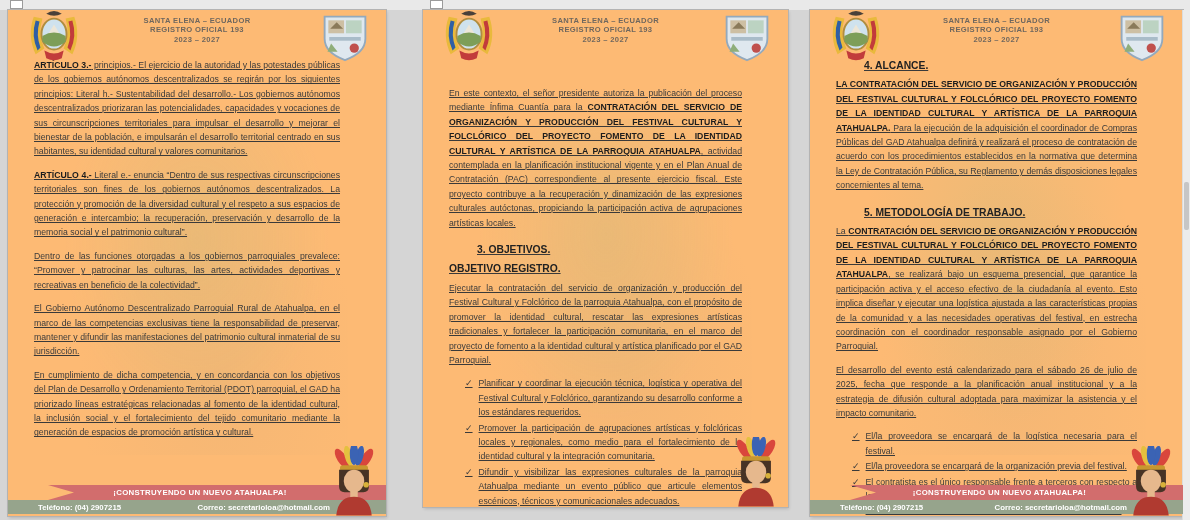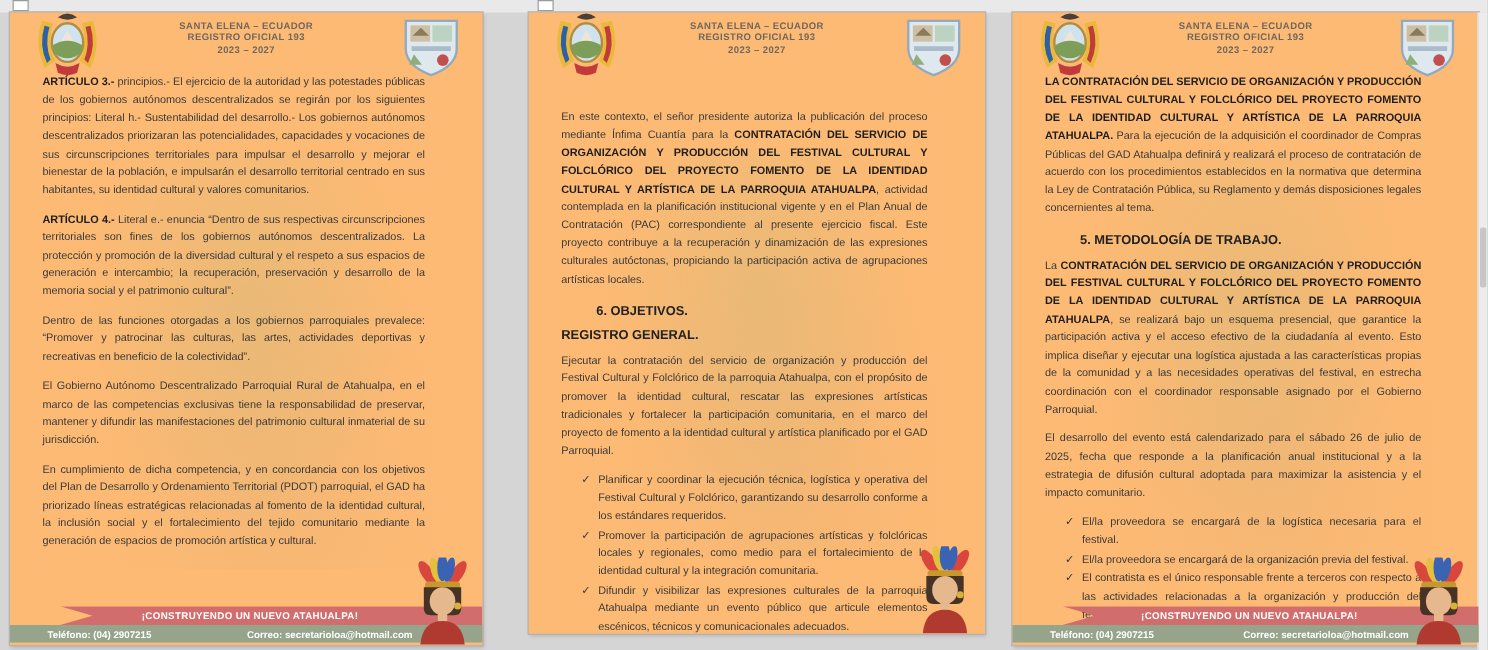--- a/index.html
+++ b/index.html
@@ -40,20 +40,21 @@
   .header-lines{
     text-align:center;padding-top:6px;
     color:#6f675e;font-weight:bold;font-size:7.6px;line-height:9.4px;letter-spacing:.35px;
   }
 
   .page-body{
     position:relative;z-index:1;
     margin:4px 46px 0 26px;
     font-size:8.7px;line-height:14.4px;color:#3a3a3a;
     text-align:justify;
+    text-decoration:underline;
   }
   .page-2 .page-body{margin-top:32px;}
   .para{margin:0 0 9px 0;}
   .bold{font-weight:bold;color:#1d1d1d;}
   .heading{font-weight:bold;color:#222;font-size:10.3px;margin:5px 0 4px 0;text-align:left;}
   .heading.indent{padding-left:28px;}
   .heading.gap{margin-top:13px;}
   .bullets{list-style:none;margin:2px 0 8px 0;padding:0 0 0 16px;}
   .bullets li{display:flex;gap:6px;margin:0 0 1px 0;}
   .check{flex:0 0 auto;font-size:9px;color:#3a3a3a;}
@@ -179,22 +180,22 @@
           <rect x="28" y="9" width="17" height="14" fill="#bcd3c2"></rect>
           <path d="M11 18 L18 11 L25 18 Z" fill="#8a7a5a"></path>
           <path d="M10 27 h34 v4 h-34 z" fill="#a9bcc9"></path>
           <path d="M12 34 l7 9 h-11 z" fill="#8fae7a"></path>
           <circle cx="37" cy="39" r="5" fill="#c0504d"></circle>
         </svg>
       </span>
     </header>
     <section class="page-body">
         <p class="para"><span>En este contexto, el señor presidente autoriza la publicación del proceso mediante Ínfima Cuantía para la </span><span class="bold">CONTRATACIÓN DEL SERVICIO DE ORGANIZACIÓN Y PRODUCCIÓN DEL FESTIVAL CULTURAL Y FOLCLÓRICO DEL PROYECTO FOMENTO DE LA IDENTIDAD CULTURAL Y ARTÍSTICA DE LA PARROQUIA ATAHUALPA</span><span>, actividad contemplada en la planificación institucional vigente y en el Plan Anual de Contratación (PAC) correspondiente al presente ejercicio fiscal. Este proyecto contribuye a la recuperación y dinamización de las expresiones culturales autóctonas, propiciando la participación activa de agrupaciones artísticas locales.</span></p>
-        <p class="heading indent gap">6. OBJETIVOS.</p>
-        <p class="heading">REGISTRO GENERAL.</p>
+        <p class="heading indent gap">3. OBJETIVOS.</p>
+        <p class="heading">OBJETIVO REGISTRO.</p>
         <p class="para"><span>Ejecutar la contratación del servicio de organización y producción del Festival Cultural y Folclórico de la parroquia Atahualpa, con el propósito de promover la identidad cultural, rescatar las expresiones artísticas tradicionales y fortalecer la participación comunitaria, en el marco del proyecto de fomento a la identidad cultural y artística planificado por el GAD Parroquial.</span></p>
         <ul class="bullets">
           <li>
             <span class="check">✓</span>
             <span class="btext">Planificar y coordinar la ejecución técnica, logística y operativa del Festival Cultural y Folclórico, garantizando su desarrollo conforme a los estándares requeridos.</span>
           </li>
           <li>
             <span class="check">✓</span>
             <span class="btext">Promover la participación de agrupaciones artísticas y folclóricas locales y regionales, como medio para el fortalecimiento de la identidad cultural y la integración comunitaria.</span>
           </li>
@@ -249,20 +250,21 @@
           <rect x="9" y="9" width="17" height="14" fill="#cdbfa3"></rect>
           <rect x="28" y="9" width="17" height="14" fill="#bcd3c2"></rect>
           <path d="M11 18 L18 11 L25 18 Z" fill="#8a7a5a"></path>
           <path d="M10 27 h34 v4 h-34 z" fill="#a9bcc9"></path>
           <path d="M12 34 l7 9 h-11 z" fill="#8fae7a"></path>
           <circle cx="37" cy="39" r="5" fill="#c0504d"></circle>
         </svg>
       </span>
     </header>
     <section class="page-body">
+        <p class="heading indent">4. ALCANCE.</p>
         <p class="para"><span class="bold">LA CONTRATACIÓN DEL SERVICIO DE ORGANIZACIÓN Y PRODUCCIÓN DEL FESTIVAL CULTURAL Y FOLCLÓRICO DEL PROYECTO FOMENTO DE LA IDENTIDAD CULTURAL Y ARTÍSTICA DE LA PARROQUIA ATAHUALPA.</span><span> Para la ejecución de la adquisición el coordinador de Compras Públicas del GAD Atahualpa definirá y realizará el proceso de contratación de acuerdo con los procedimientos establecidos en la normativa que determina la Ley de Contratación Pública, su Reglamento y demás disposiciones legales concernientes al tema.</span></p>
         <p class="heading indent gap">5. METODOLOGÍA DE TRABAJO.</p>
         <p class="para"><span>La </span><span class="bold">CONTRATACIÓN DEL SERVICIO DE ORGANIZACIÓN Y PRODUCCIÓN DEL FESTIVAL CULTURAL Y FOLCLÓRICO DEL PROYECTO FOMENTO DE LA IDENTIDAD CULTURAL Y ARTÍSTICA DE LA PARROQUIA ATAHUALPA</span><span>, se realizará bajo un esquema presencial, que garantice la participación activa y el acceso efectivo de la ciudadanía al evento. Esto implica diseñar y ejecutar una logística ajustada a las características propias de la comunidad y a las necesidades operativas del festival, en estrecha coordinación con el coordinador responsable asignado por el Gobierno Parroquial.</span></p>
         <p class="para"><span>El desarrollo del evento está calendarizado para el sábado 26 de julio de 2025, fecha que responde a la planificación anual institucional y a la estrategia de difusión cultural adoptada para maximizar la asistencia y el impacto comunitario.</span></p>
         <ul class="bullets">
           <li>
             <span class="check">✓</span>
             <span class="btext">El/la proveedora se encargará de la logística necesaria para el festival.</span>
           </li>
           <li>

